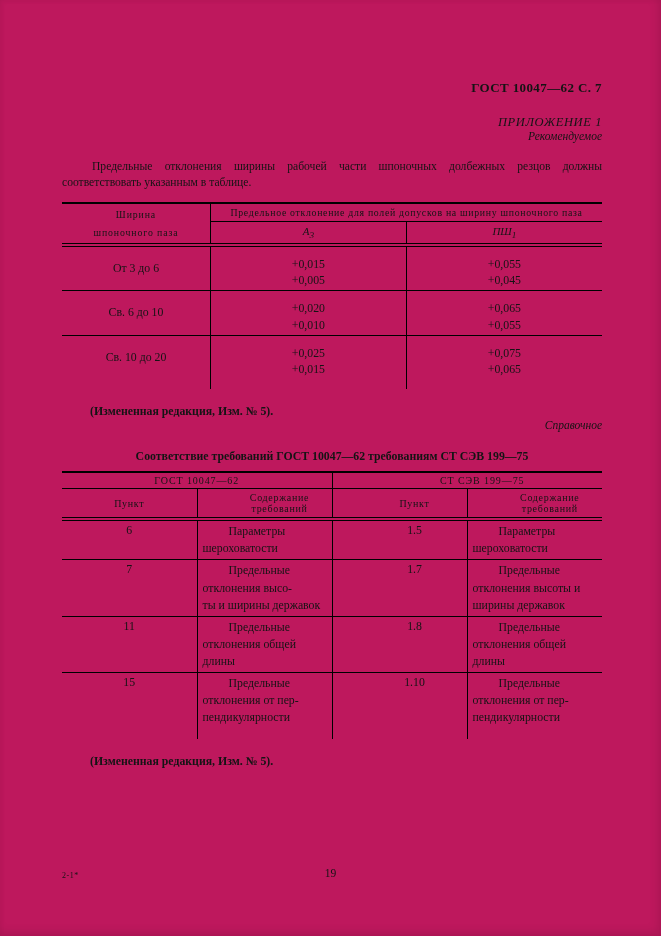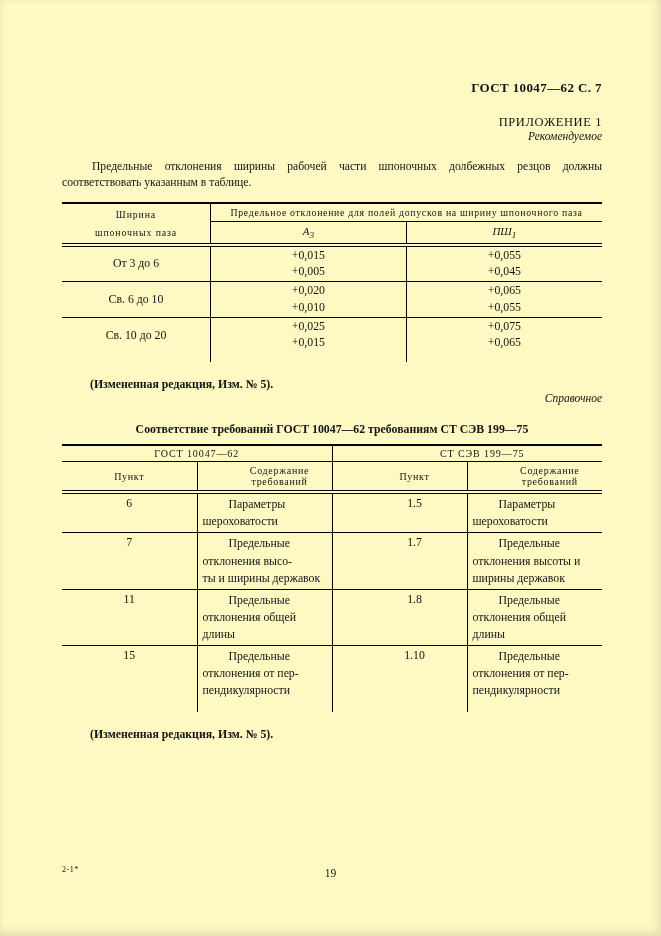--- a/index.html
+++ b/index.html
@@ -4,37 +4,38 @@
 <style>
   * { box-sizing: border-box; margin: 0; padding: 0; }
   html, body { width: 661px; height: 936px; }
   body {
     font-family: "Liberation Serif", "DejaVu Serif", serif;
     background: #e9e7e2;
   }
   .page {
     position: relative;
     width: 661px; height: 936px;
-    background: #fef9c3;
+    background: #be185d;
     color: #141414;
     box-shadow: inset -3px -4px 10px rgba(0,0,0,0.10), inset 1px 1px 4px rgba(0,0,0,0.03);
     overflow: hidden;
   }
   .content { position: absolute; left: 62px; top: 0; width: 540px; }
 
   .doc-header {
     margin-top: 80px;
     text-align: right;
     font-weight: bold;
     font-size: 13px;
     letter-spacing: 0.4px;
   }
   .appx-title {
     margin-top: 19px;
     text-align: right;
+    font-style: italic;
     font-size: 12.5px;
     letter-spacing: 0.6px;
   }
   .appx-sub {
     text-align: right;
     font-style: italic;
     font-size: 11.5px;
   }
   .intro {
     margin-top: 17px;
@@ -75,21 +76,21 @@
     padding: 2px 2px 3px 2px;
   }
   .t1-sub.bl, .t1 .val.c2 { border-left: 1px solid #000; }
   .t1 .val.c3 { border-left: 1px solid #000; width: 37%; }
   .t1 .val.c2 { width: 35.5%; }
   .t1 .val {
     text-align: center;
     white-space: pre-line;
     font-size: 11.8px;
     line-height: 1.42;
-    padding-top: 0; padding-bottom: 1px; margin-top: 16px;
+    padding-top: 9px; padding-bottom: 1px; margin-top: 16px;
   }
   .t1 .range { text-align: center; font-size: 11.8px; vertical-align: middle; }
   .t1 tr.data + tr.data td { border-top: 1px solid #000; }
   .t1 tr.data:last-child td { padding-bottom: 11px; }
 
   .note {
     margin-top: 15px;
     margin-left: 28px;
     font-weight: bold;
     font-size: 11.8px;
@@ -137,21 +138,21 @@
     line-height: 1.45;
     font-size: 11.8px;
     padding: 2px 3px 2px 5px;
     vertical-align: top;
   }
   .t2 tr.data + tr.data td { border-top: 1px solid #000; }
   .t2 tr.data:last-child td { padding-bottom: 13px; }
 
   .footer-sig {
     position: absolute;
-    left: 62px; bottom: 62px;
+    left: 62px; bottom: 56px;
     font-size: 8px;
     letter-spacing: 0.5px;
   }
   .footer-page {
     position: absolute;
     left: 0; bottom: 57px;
     width: 661px;
     text-align: center;
     font-size: 11.5px;
   }
@@ -166,21 +167,21 @@
 
     <div class="appx-title">ПРИЛОЖЕНИЕ 1</div>
     <div class="appx-sub">Рекомендуемое</div>
 
     <p class="intro">Предельные отклонения ширины рабочей части шпоночных долбежных резцов должны соответствовать указанным в таблице.</p>
 
     <table class="t1">
       <tbody>
         <tr>
           <td class="t1-corner" rowspan="2">Ширина
-шпоночных паза</td>
+шпоночного паза</td>
           <td class="t1-span" colspan="2">Предельное отклонение для полей допусков на ширину шпоночного паза</td>
         </tr>
         <tr>
           <td class="t1-sub bl"><span>А</span><sub>3</sub></td>
           <td class="t1-sub bl"><span>ПШ</span><sub>1</sub></td>
         </tr>
         <tr class="data">
           <td class="range">От 3 до 6</td>
           <td class="val c2">+0,015
 +0,005</td>

